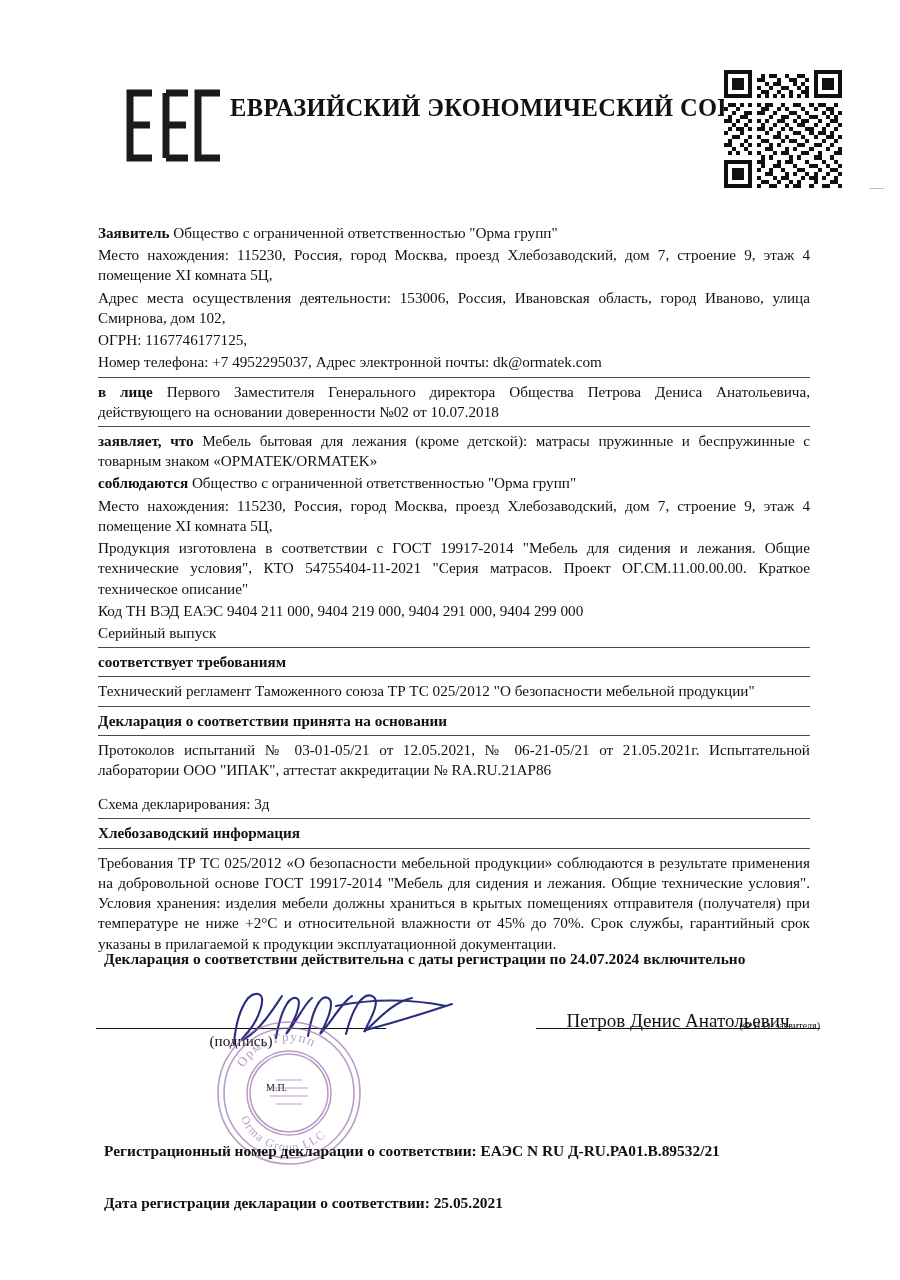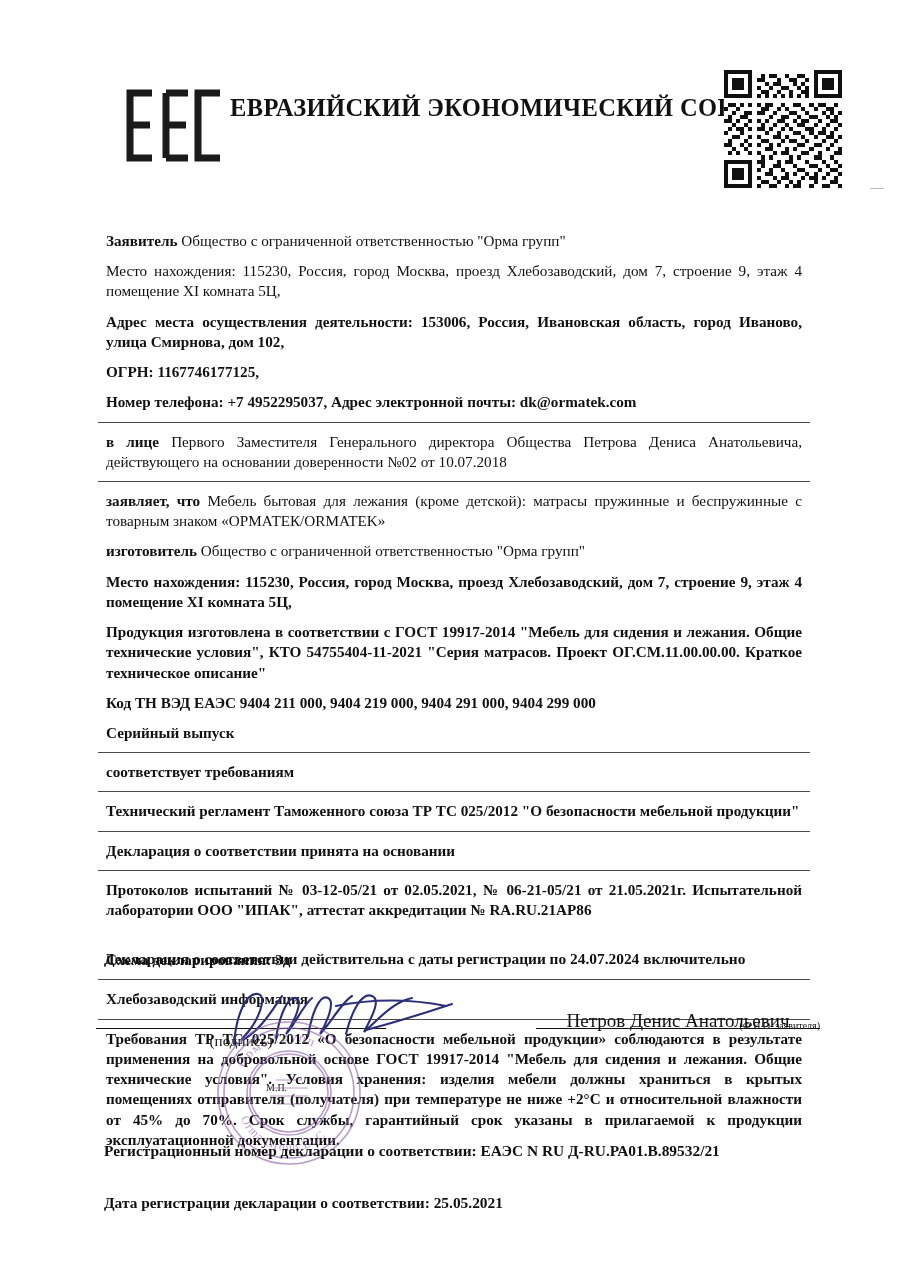--- a/index.html
+++ b/index.html
@@ -77,32 +77,32 @@
   
   .content {
     position: absolute;
     left: 98px;
     top: 222px;
     width: 712px;
     font-size: 15.2px;
     line-height: 1.33;
   }
   .content p {
-    margin: 8px;
+    margin: 0;
     padding: 1px 0 1px 0;
   }
   .b { font-weight: bold; }
   .just { text-align: justify; }
   .hr {
     border: 0;
     border-top: 1px solid #4a4a4a;
     margin: 3px 0 3px 0;
     height: 0;
   }
-  .indent { padding-left: 8px; font-weight: bold; }
+  .indent { padding-left: 8px; }
   .sect { padding-left: 4px; }
 
   
   .validity {
     position: absolute;
     left: 104px;
     top: 950px;
     width: 720px;
     font-weight: bold;
     font-size: 15.4px;
@@ -472,21 +472,21 @@
     </p>
 
     <hr class="hr">
 
     <p class="just">
       <span class="b">заявляет, что</span>
       <span>Мебель бытовая для лежания (кроме детской): матрасы пружинные и беспружинные с товарным знаком «ОРМАТЕК/ORMATEK»</span>
     </p>
 
     <p>
-      <span class="b">изготовитель</span>
+      <span class="b">соблюдаются</span>
       <span>Общество с ограниченной ответственностью "Орма групп"</span>
     </p>
 
     <p class="just indent">Место нахождения: 115230, Россия, город Москва, проезд Хлебозаводский, дом 7, строение 9, этаж 4 помещение XI комната 5Ц,</p>
     <p class="just indent">Продукция изготовлена в соответствии с ГОСТ 19917-2014 "Мебель для сидения и лежания. Общие технические условия", КТО 54755404-11-2021 "Серия  матрасов. Проект ОГ.СМ.11.00.00.00. Краткое техническое описание"</p>
     <p class="indent">Код ТН ВЭД ЕАЭС 9404 211 000, 9404 219 000, 9404 291 000, 9404 299 000</p>
     <p class="indent">Серийный выпуск</p>
 
     <hr class="hr">
 
@@ -495,21 +495,21 @@
     <hr class="hr">
 
     <p class="just indent">Технический регламент Таможенного союза ТР ТС 025/2012 "О безопасности мебельной продукции"</p>
 
     <hr class="hr">
 
     <p class="b sect">Декларация о соответствии принята на основании</p>
 
     <hr class="hr">
 
-    <p class="just indent">Протоколов испытаний № 03-12-05/21 от 02.05.2021, № 06-21-05/21  от 21.05.2021г. Испытательной лаборатории ООО "ИПАК", аттестат аккредитации № RA.RU.21АР86</p>
+    <p class="just indent">Протоколов испытаний № 03-01-05/21 от 12.05.2021, № 06-21-05/21  от 21.05.2021г. Испытательной лаборатории ООО "ИПАК", аттестат аккредитации № RA.RU.21АР86</p>
 
     <p style="height:10px"></p>
     <p class="indent">Схема декларирования: 3д</p>
 
     <hr class="hr">
 
     <p class="b sect">Хлебозаводский информация</p>
 
     <hr class="hr">
 

